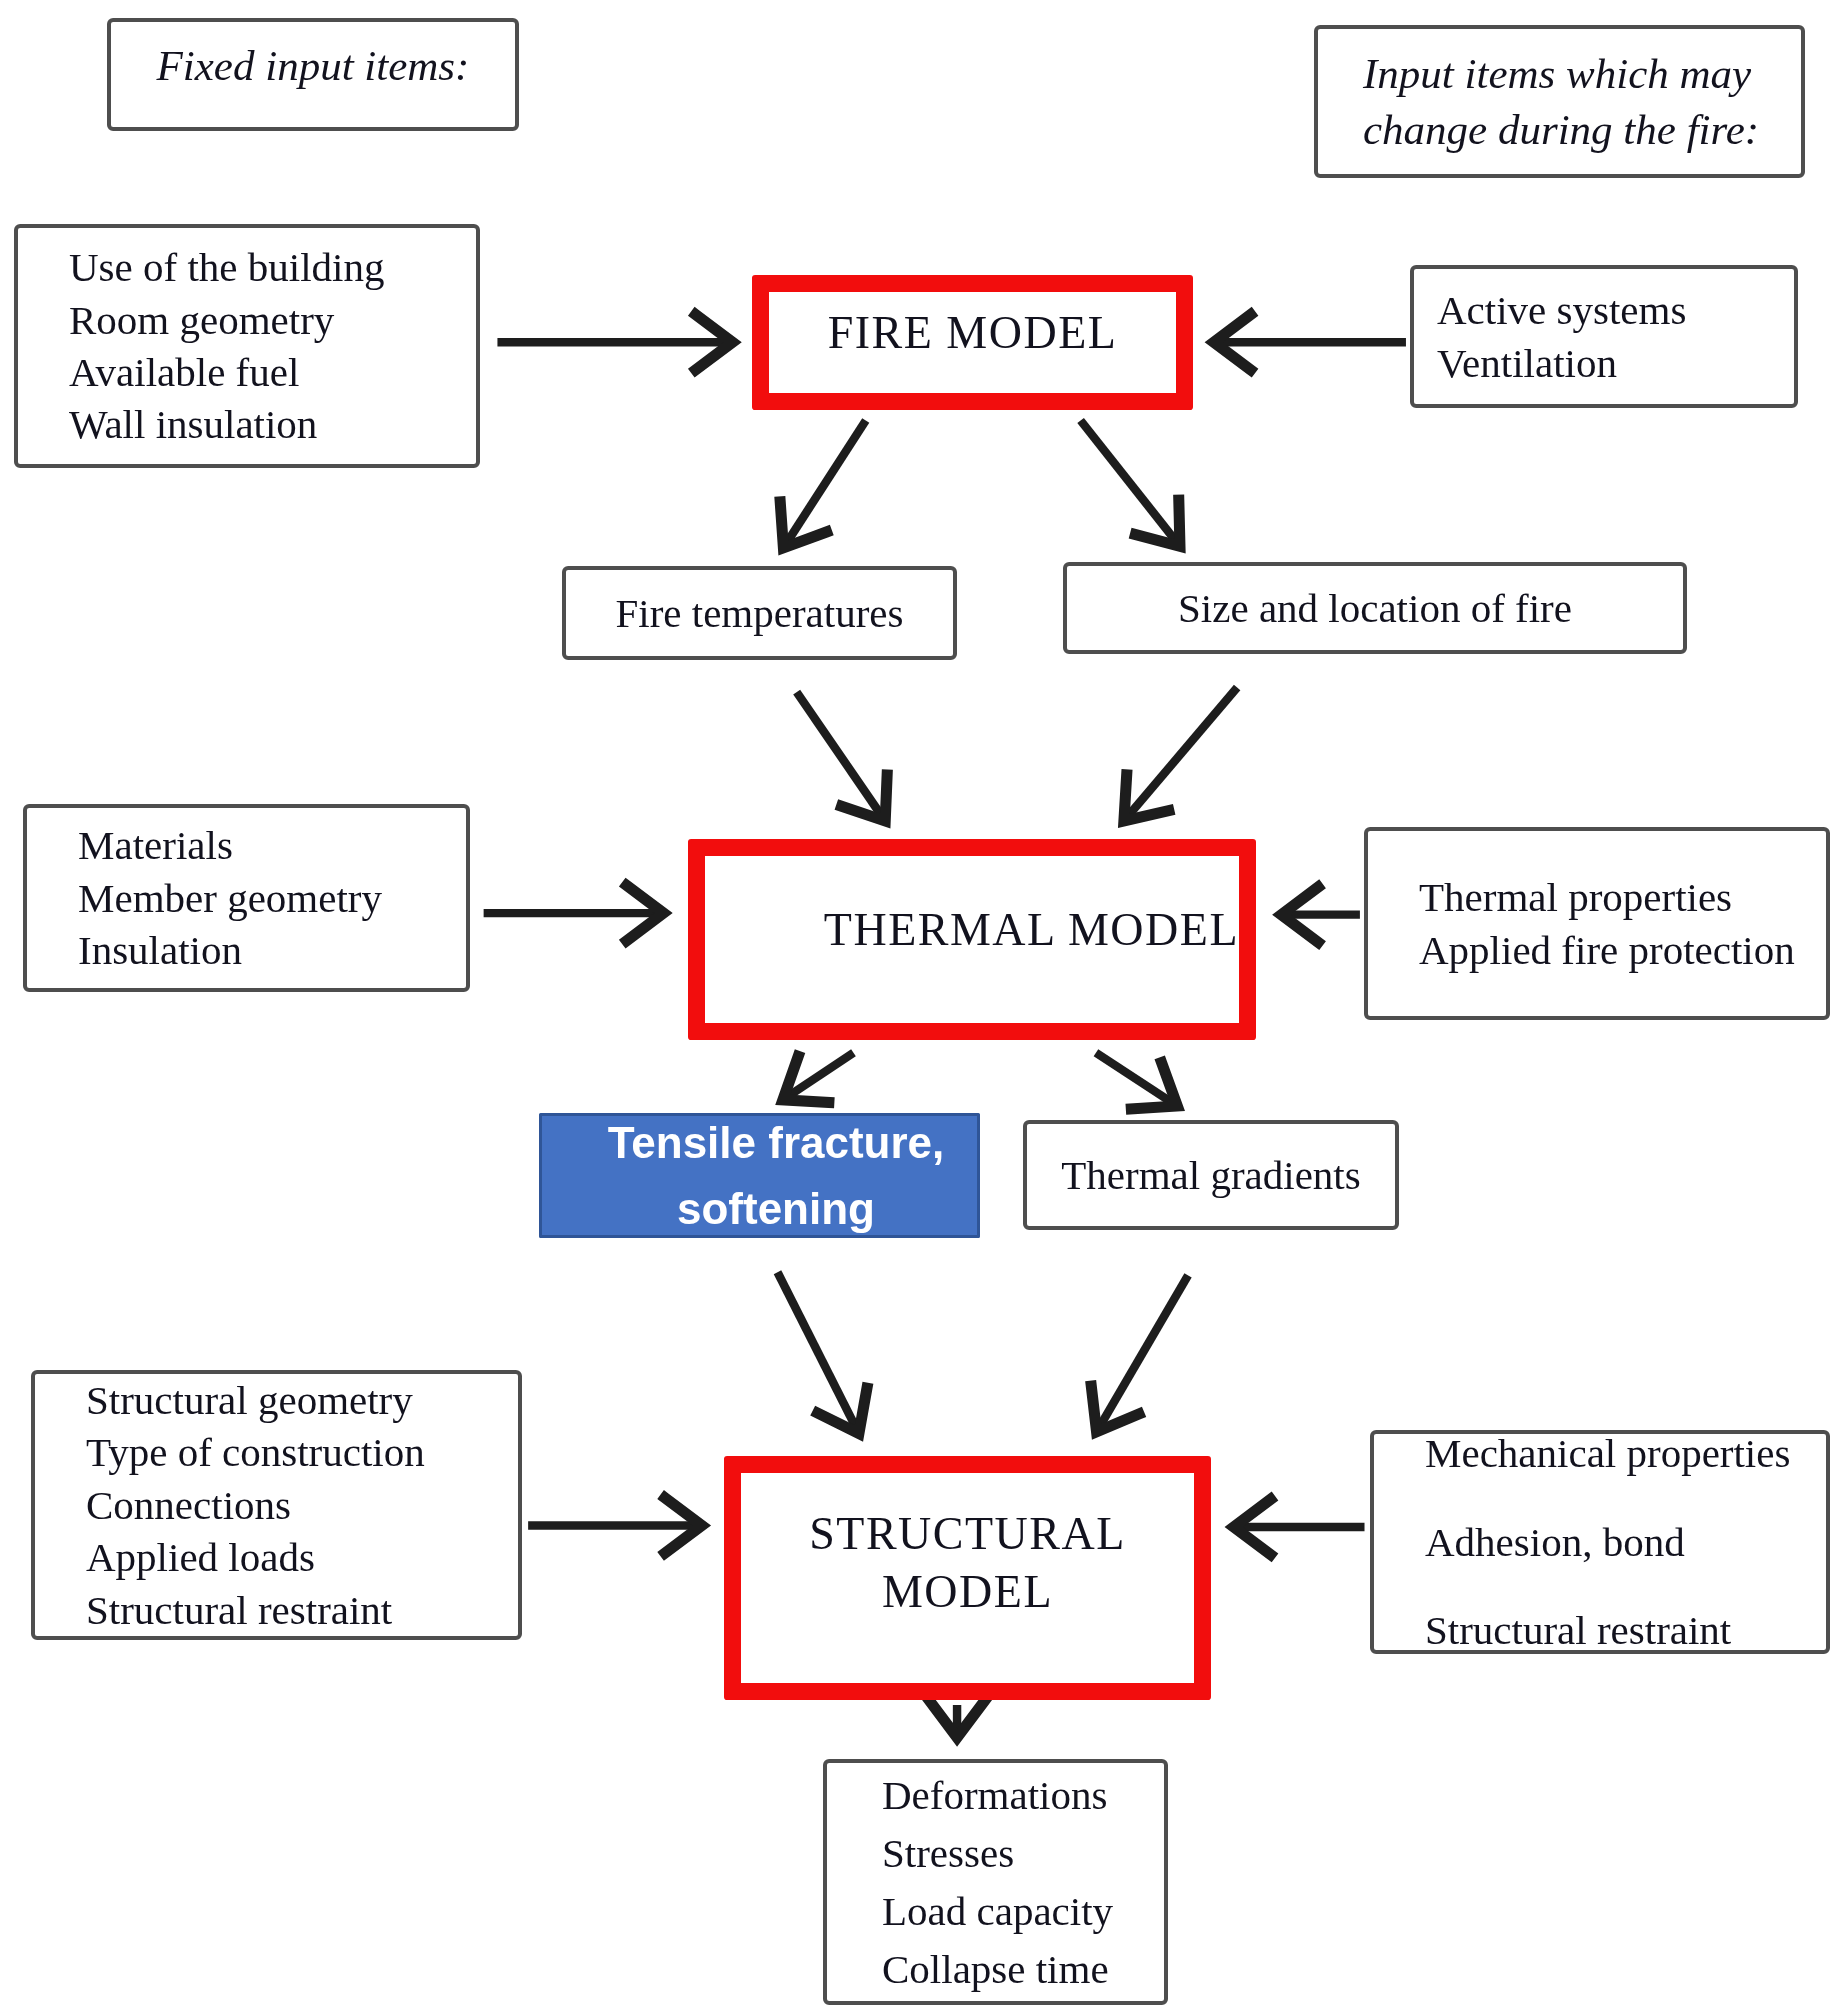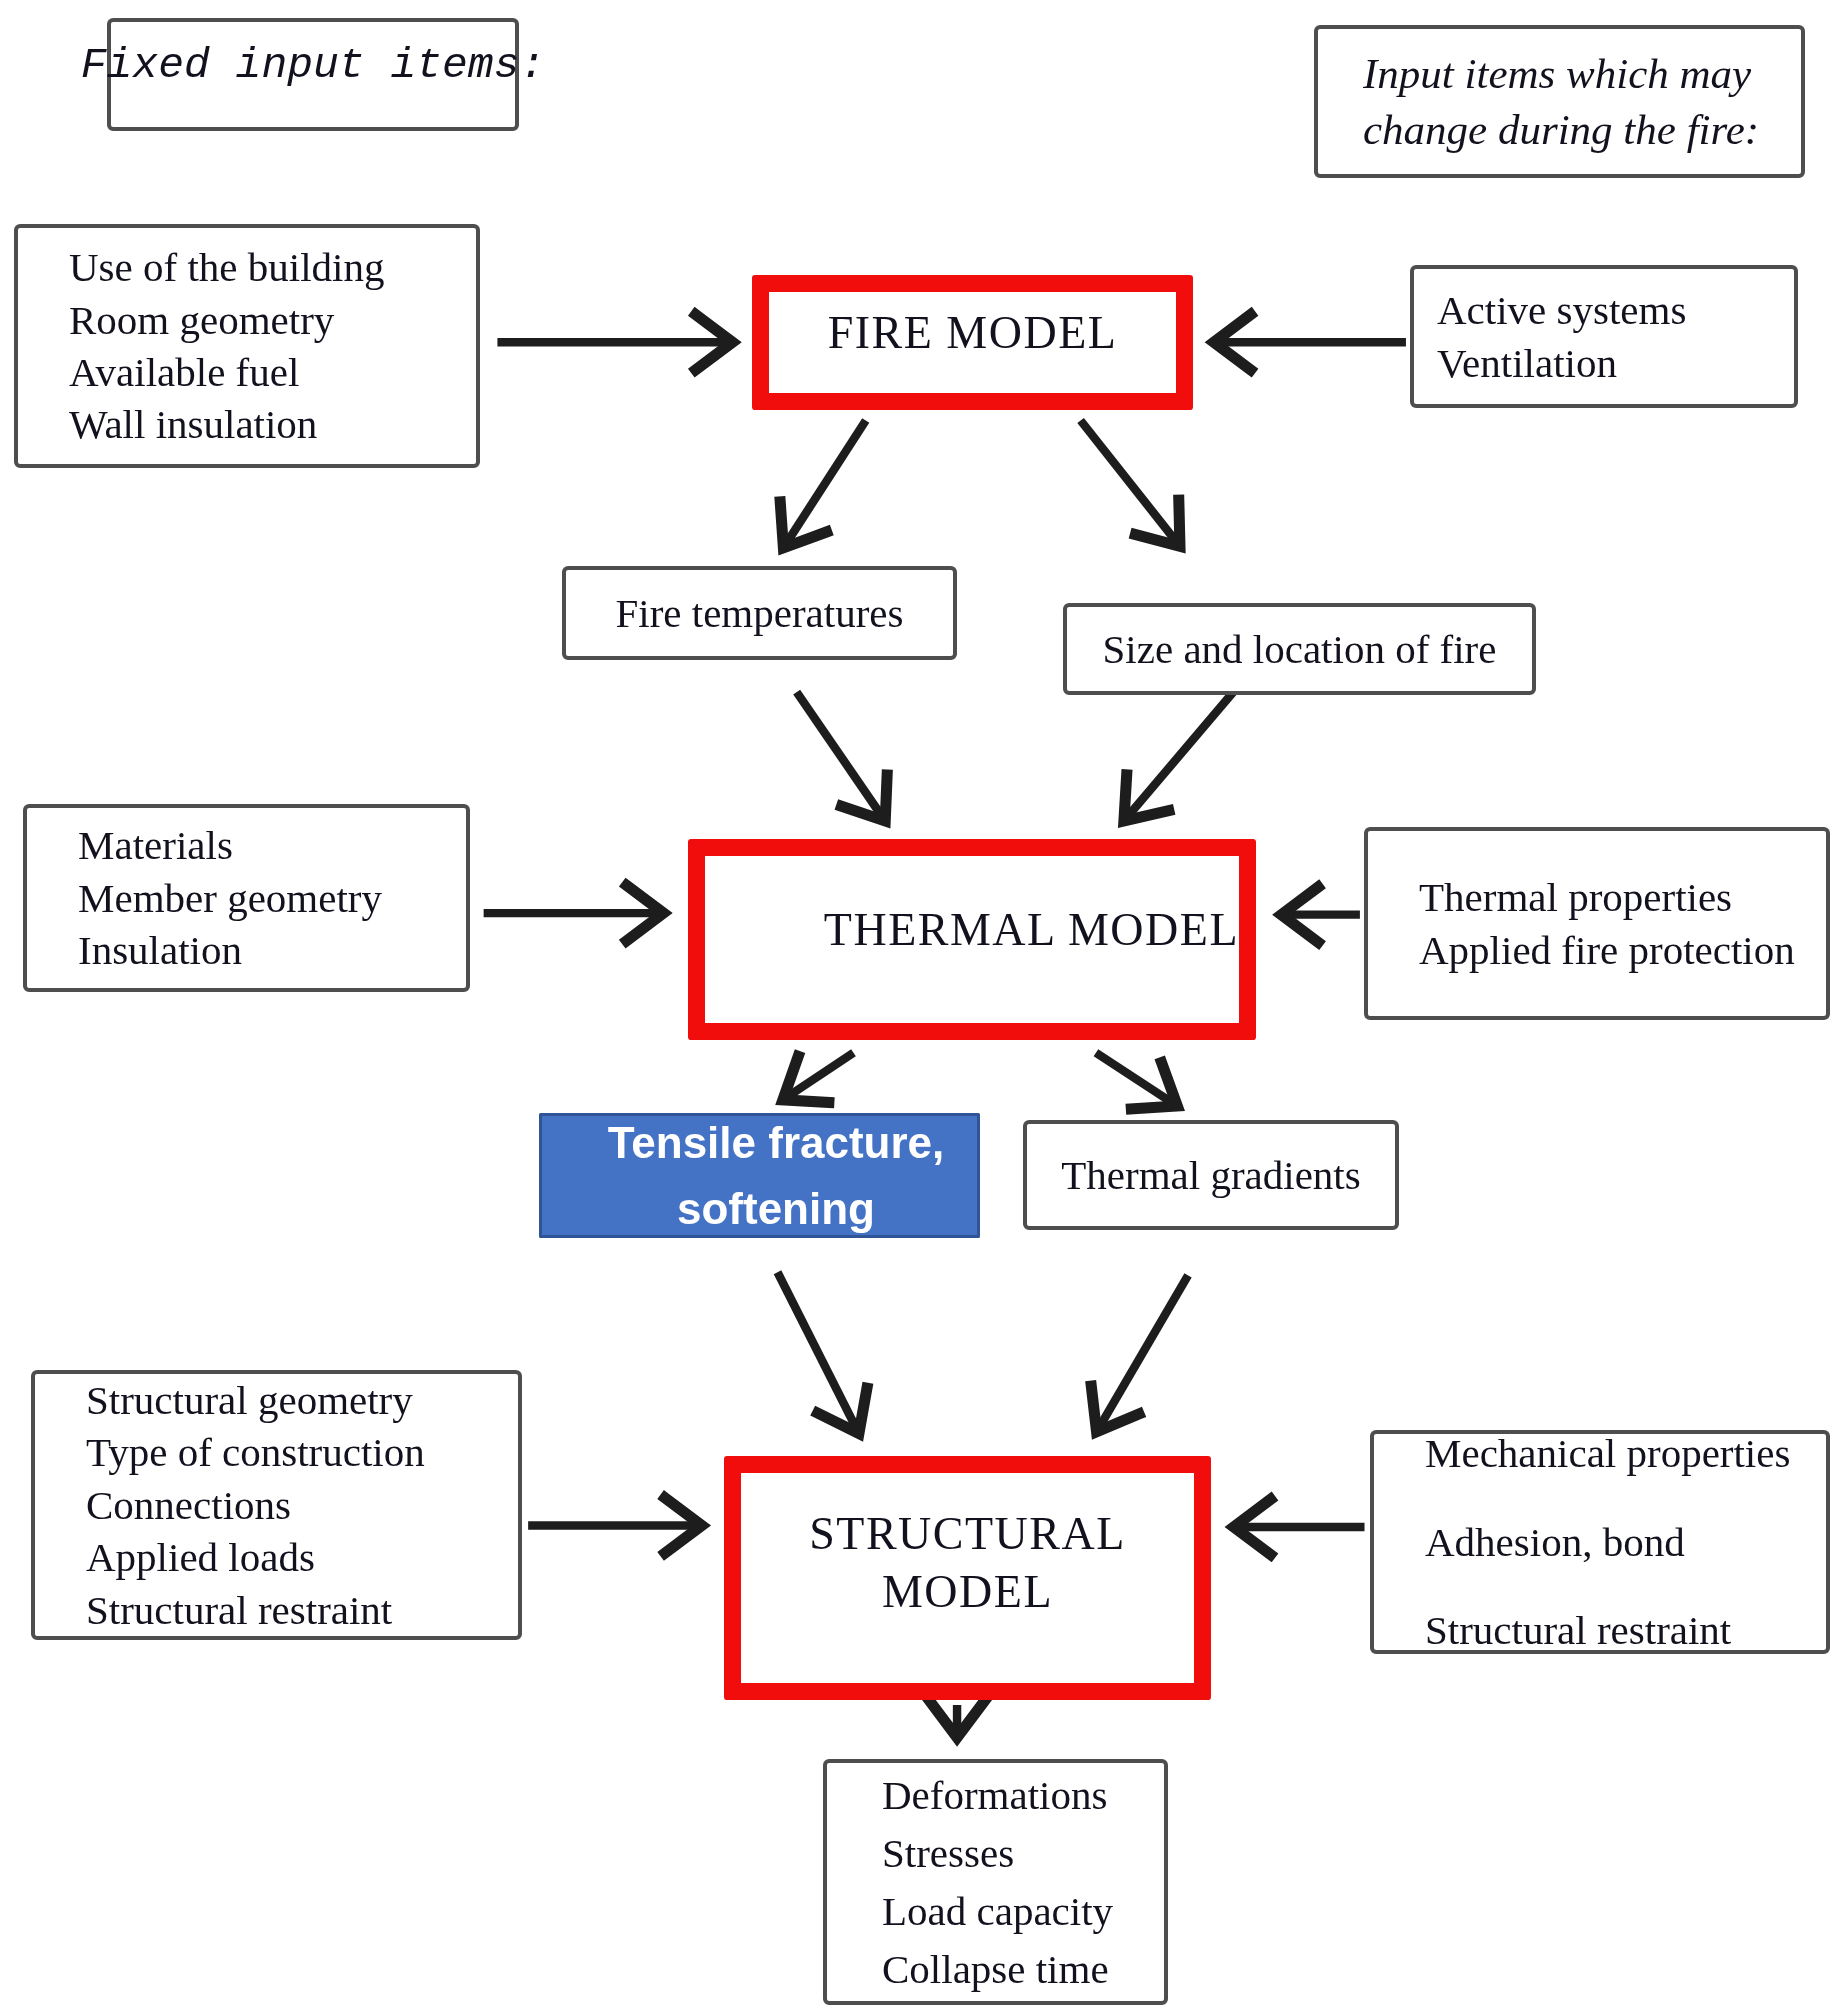--- a/index.html
+++ b/index.html
@@ -50,21 +50,21 @@
       <line x1="1112" y1="1372" x2="1022" y2="1432" marker-end="url(#head)"></line>
       <line x1="1428" y1="1372" x2="1532" y2="1440" marker-end="url(#head)"></line>
       <line x1="1013" y1="1658" x2="1118" y2="1866" marker-end="url(#head)"></line>
       <line x1="1548" y1="1662" x2="1430" y2="1864" marker-end="url(#head)"></line>
       <line x1="688" y1="1988" x2="912" y2="1988" marker-end="url(#head)"></line>
       <line x1="1778" y1="1990" x2="1610" y2="1990" marker-end="url(#head)"></line>
       <line x1="1247" y1="2222" x2="1247" y2="2262" marker-end="url(#head)"></line>
     </g>
   </svg>
 
-  <div class="box label-box" style="left:107px;top:17.6px;width:412px;height:113px;font-family:Liberation Mono, monospace;">
+  <div class="box label-box" style="left:107px;top:17.6px;width:412px;height:113px;">
     <div class="line">Fixed input items:</div>
   </div>
 
   <div class="box label-box leftalign" style="left:1314px;top:25px;width:491px;height:153px;">
     <div class="line">Input items which may</div>
     <div class="line">change during the fire:</div>
   </div>
 
   <div class="box list" style="left:14px;top:224px;width:466px;height:244px;">
     <div class="line">Use of the building</div>
@@ -79,21 +79,21 @@
 
   <div class="box list" style="left:1410px;top:265px;width:388px;height:143px;padding-left:23px;">
     <div class="line">Active systems</div>
     <div class="line">Ventilation</div>
   </div>
 
   <div class="box mid" style="left:562px;top:566px;width:395px;height:94px;">
     <div class="line">Fire temperatures</div>
   </div>
 
-  <div class="box mid" style="left:1063px;top:562px;width:473px;height:92px;margin-top:41px;">
+  <div class="box mid" style="left:1063px;top:562px;width:624px;height:92px;">
     <div class="line">Size and location of fire</div>
   </div>
 
   <div class="box list" style="left:23px;top:804px;width:447px;height:188px;">
     <div class="line">Materials</div>
     <div class="line">Member geometry</div>
     <div class="line">Insulation</div>
   </div>
 
   <div class="box model" style="left:688px;top:839px;width:568px;height:201px;align-items:flex-end;">

